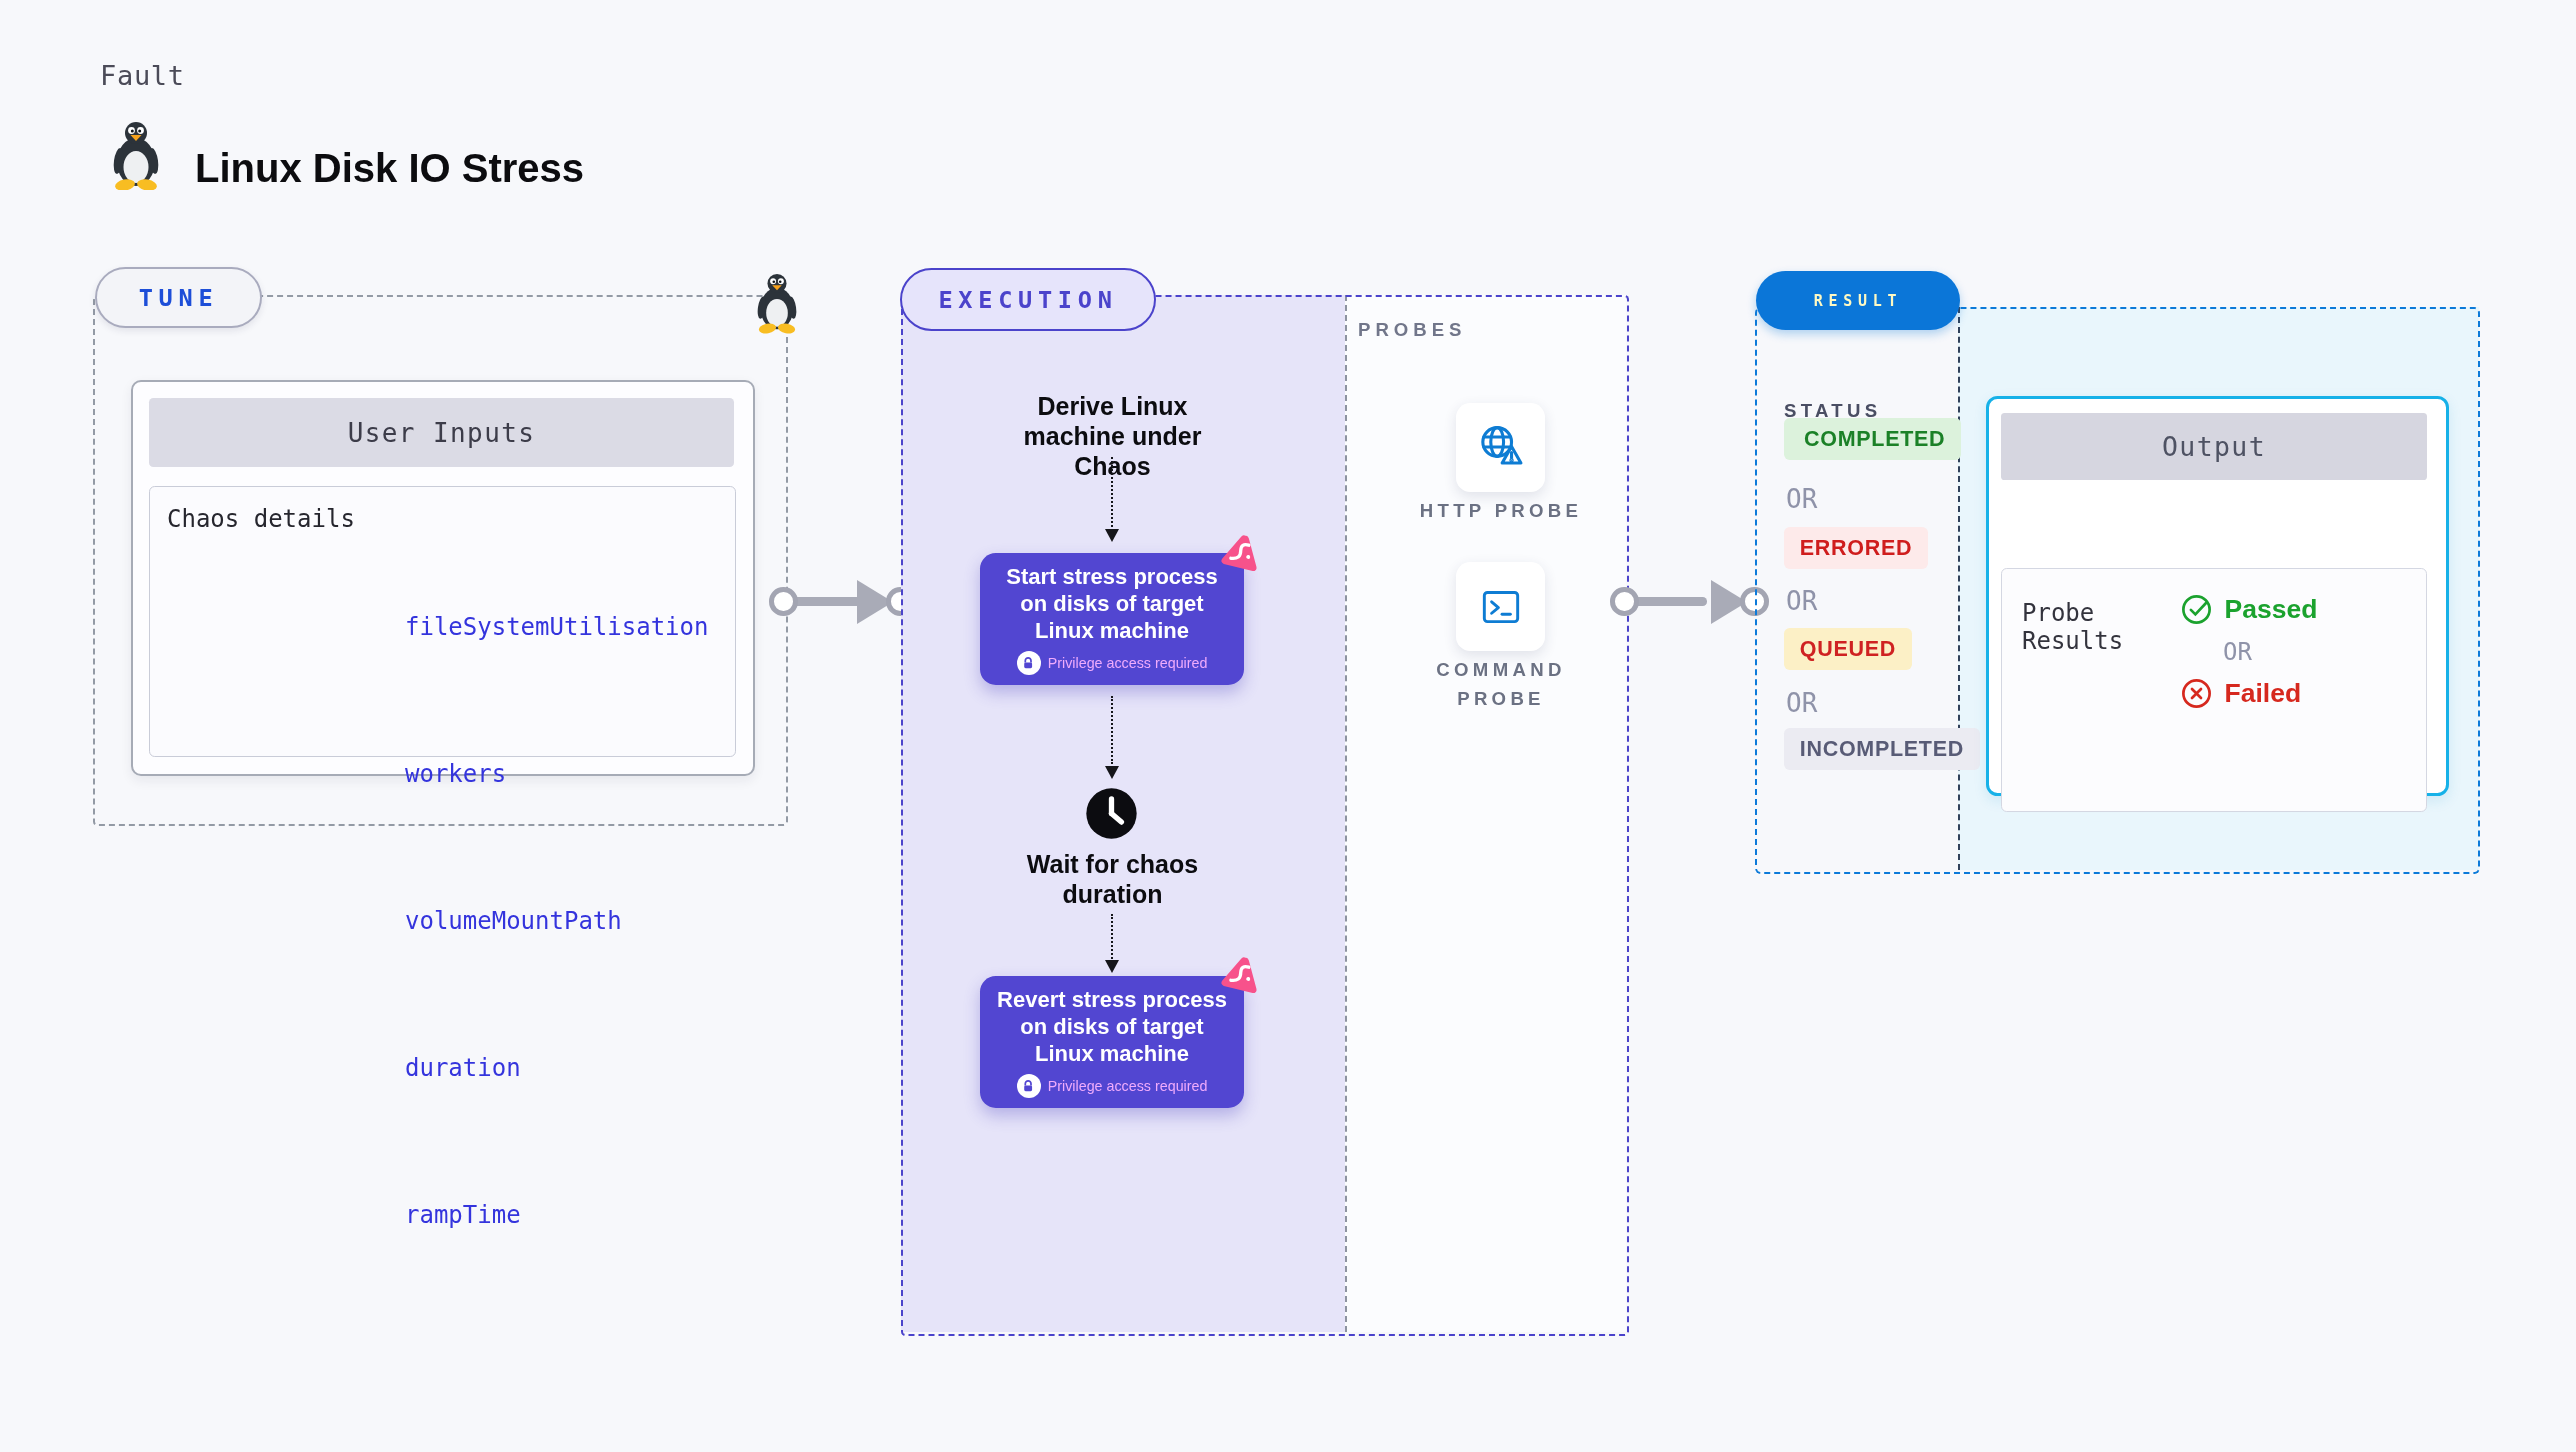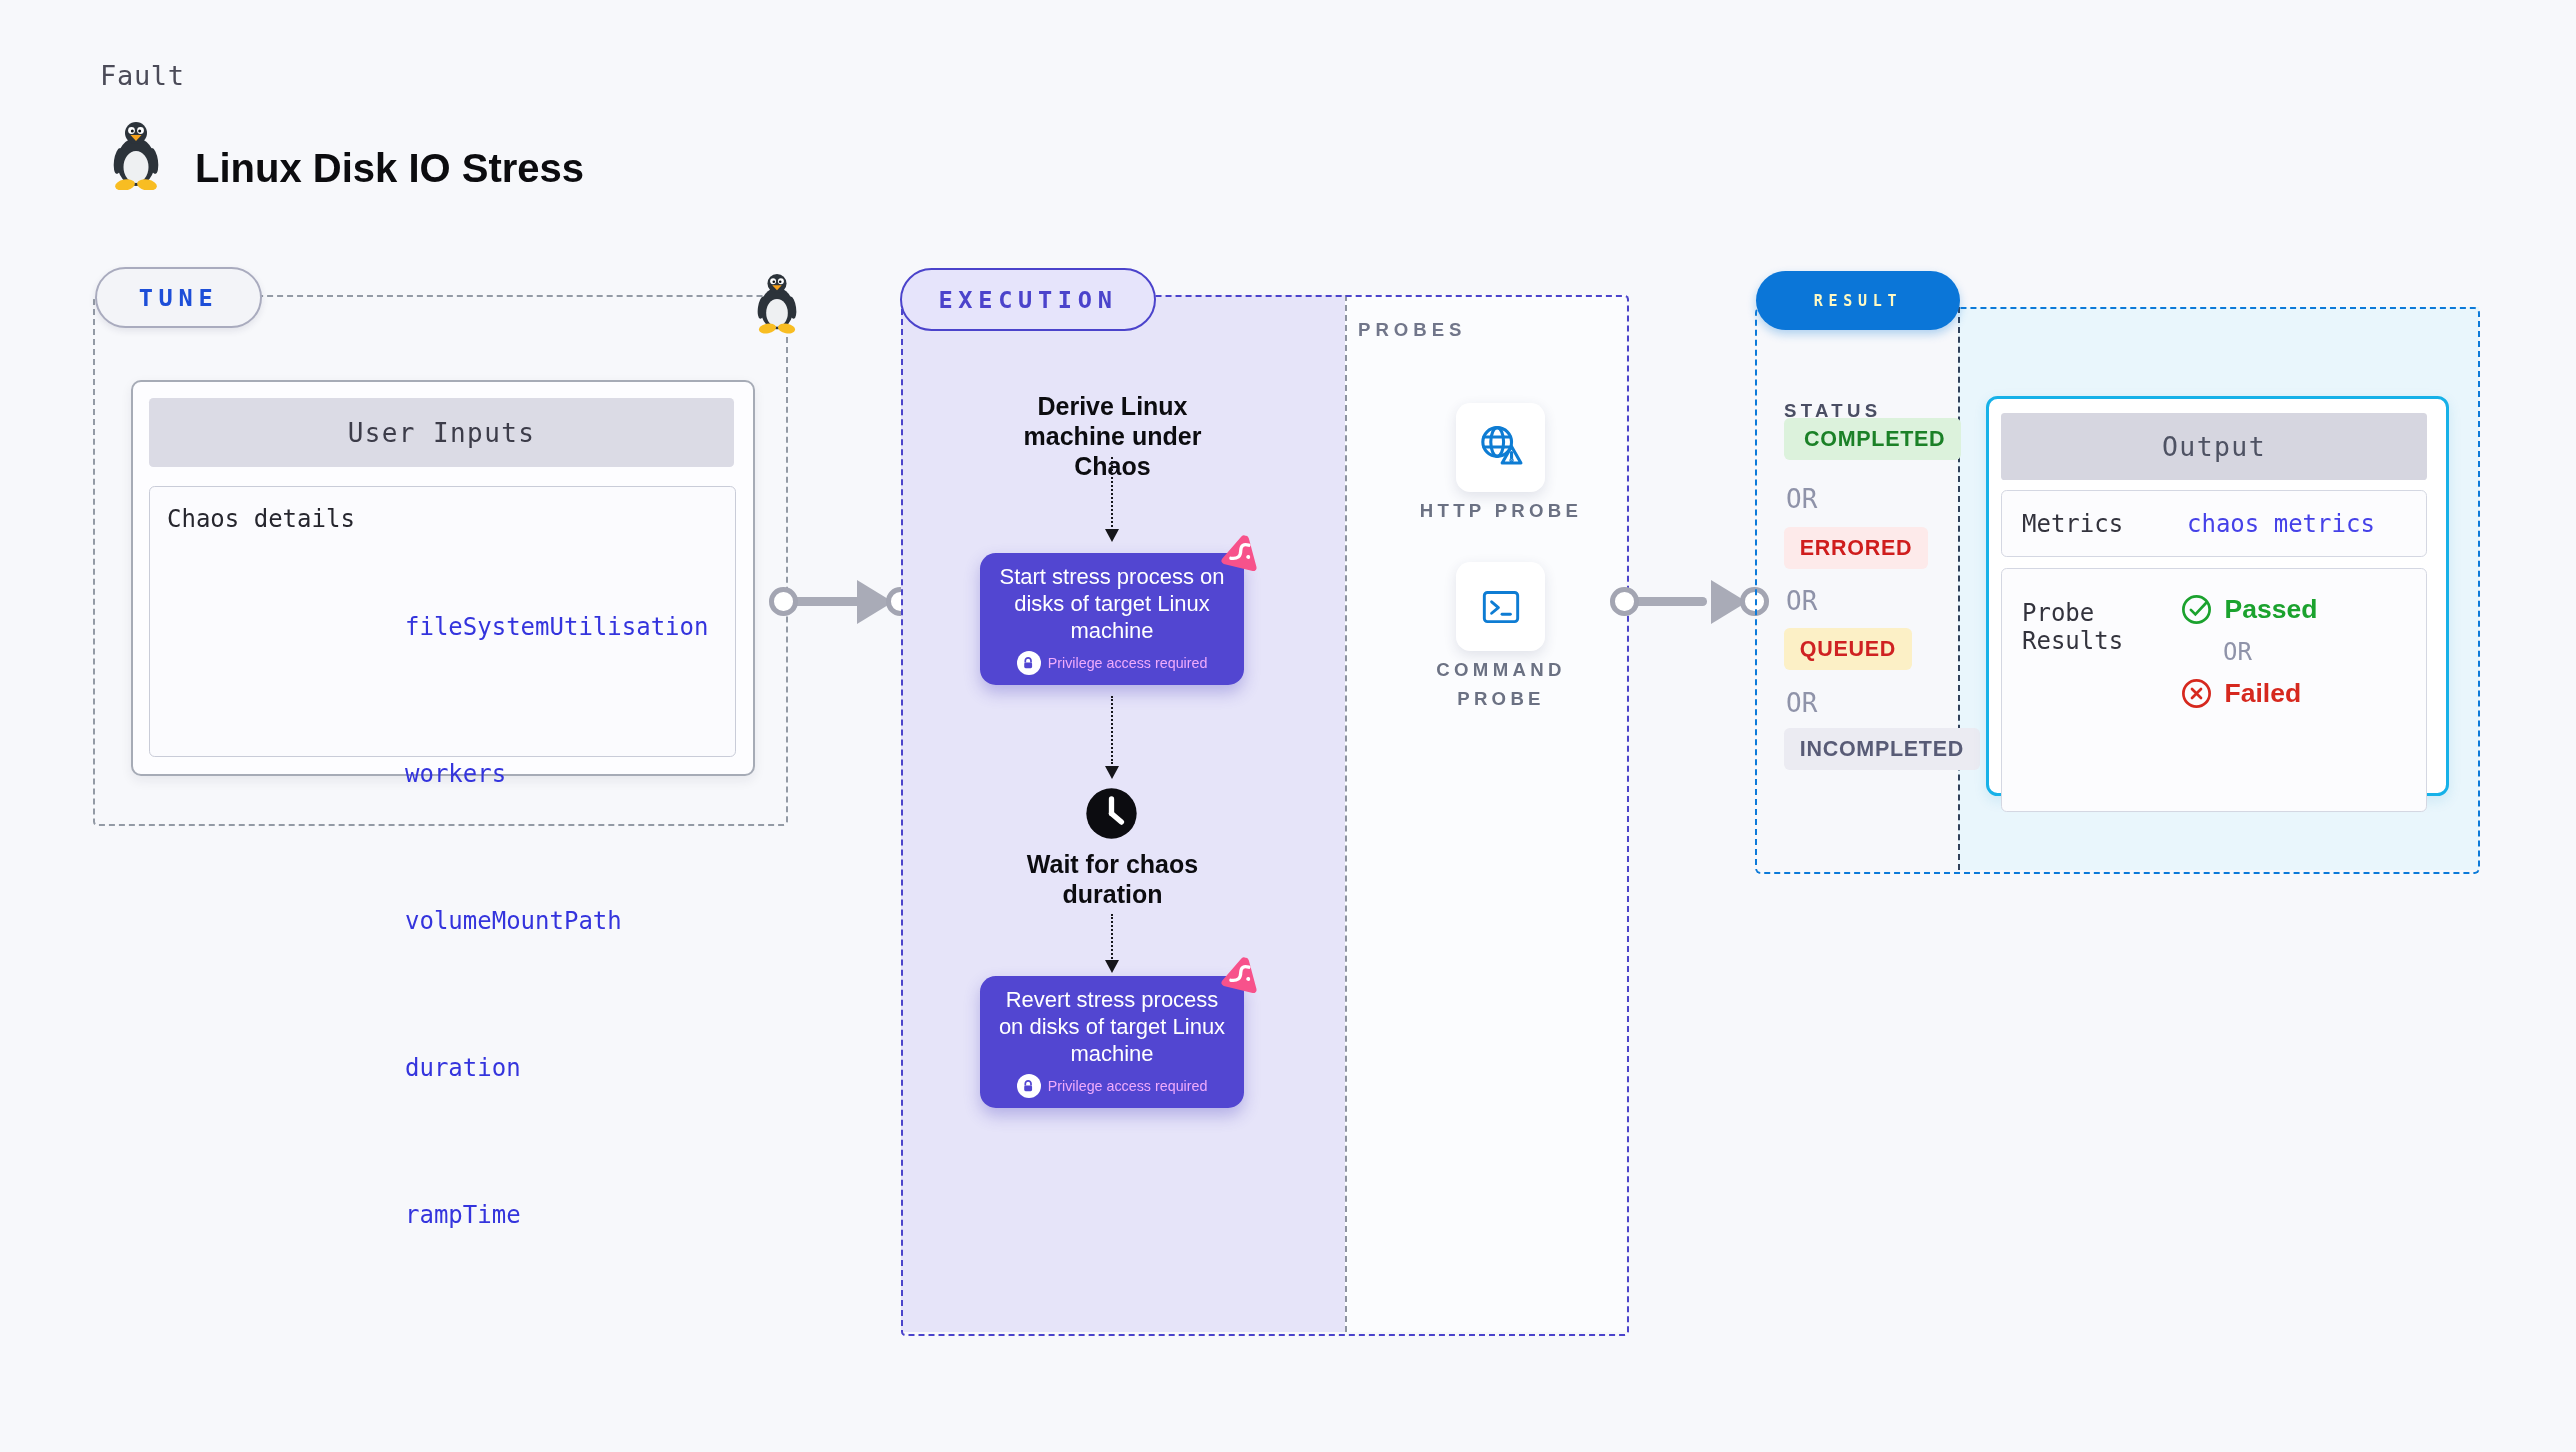--- a/index.html
+++ b/index.html
@@ -44,21 +44,21 @@
   .conn-dot{width:18.6px;height:18.6px;background:#ffffff;border:5.7px solid #a3a5b2;border-radius:50%;}
 
   
   .step-label{font-weight:bold;color:#0c0c10;text-align:center;font-size:25px;line-height:30px;}
   .dotted{border-left:2.9px dotted #15151a;}
   .dot-arrow{width:0;height:0;border-left:7.2px solid transparent;border-right:7.2px solid transparent;
              border-top:13px solid #15151a;}
   .node{background:#5246d1;border-radius:15.8px;color:#ffffff;text-align:center;
         box-shadow:0 7.2px 15.8px rgba(70,60,190,.30);display:flex;flex-direction:column;
         align-items:center;justify-content:center;padding:10px 13px;box-sizing:border-box;}
-  .node-text{font-weight:normal;font-size:22px;line-height:27px;}
+  .node-text{font-weight:bold;font-size:22px;line-height:27px;}
   .priv{display:flex;align-items:center;gap:7.2px;margin-top:6.4px;}
   .priv-circle{width:24px;height:24px;background:#ffffff;border-radius:50%;
                display:flex;align-items:center;justify-content:center;}
   .priv-text{font-size:14.3px;color:#f0abfc;}
   .logo{width:44px;height:44px;}
   .clock{width:53px;height:53px;}
 
   
   .probes-label{left:1358px;top:319px;font-size:18.6px;font-weight:bold;color:#71768a;letter-spacing:5px;}
   .probe-card{width:89px;height:89px;background:#ffffff;border-radius:14.3px;
@@ -246,24 +246,20 @@
   <div class="or mono" style="top:484px">OR</div>
   <div class="badge b-red" style="top:527px">ERRORED</div>
   <div class="or mono" style="top:586px">OR</div>
   <div class="badge b-yellow" style="top:628px">QUEUED</div>
   <div class="or mono" style="top:688px">OR</div>
   <div class="badge b-gray" style="top:728px">INCOMPLETED</div>
 
   <div class="abs out-card"></div>
   <div class="abs out-head mono">Output</div>
 
-  <div class="out-row metrics-row">
-    <span class="out-label mono" style="margin-left:20px;width:165px">Metrics</span>
-    <span class="metrics-value mono">chaos metrics</span>
-  </div>
 
   <div class="out-row probe-row">
     <div style="position:absolute;left:20px;top:30px;width:143px" class="out-label mono">Probe Results</div>
     <div style="position:absolute;left:178px;top:24px">
       <div class="res-line">
         <svg class="res-icon" viewBox="0 0 44 44" fill="none" stroke="#1ba22e" stroke-width="3.6" stroke-linecap="round">
           <circle cx="22" cy="22" r="17.5"></circle>
           <path d="M14.5 22.5 l6 6 L35 13"></path>
         </svg>
         <span class="passed-text">Passed</span>

